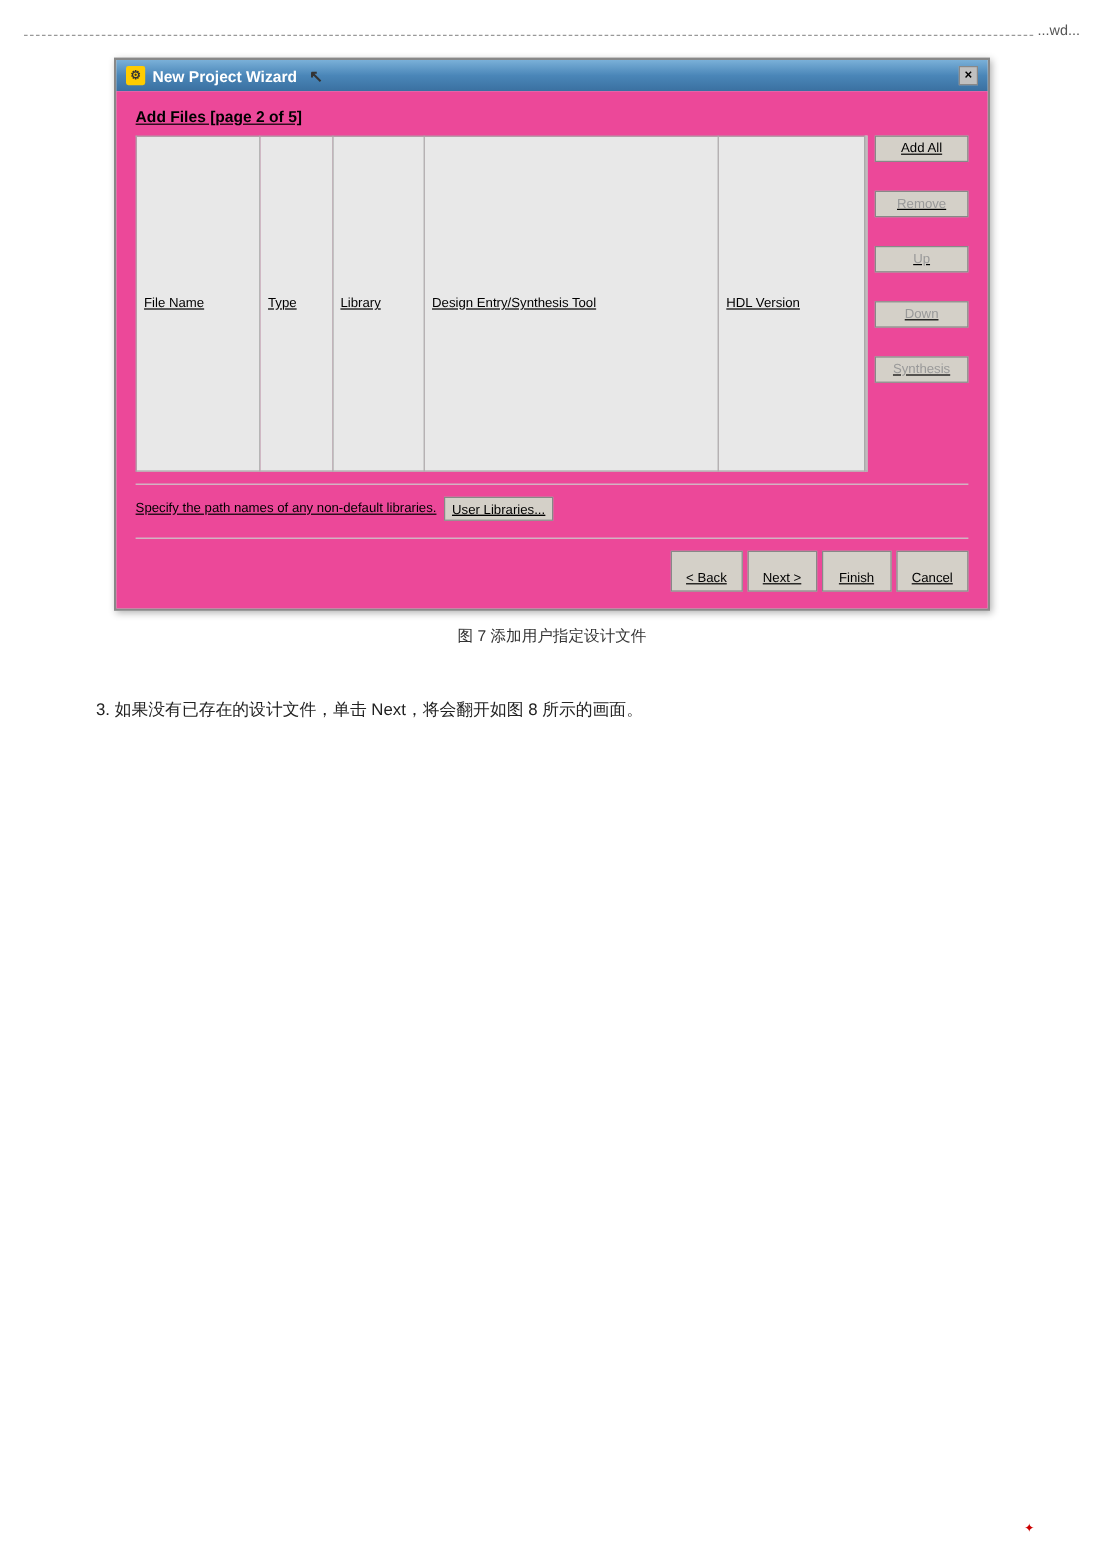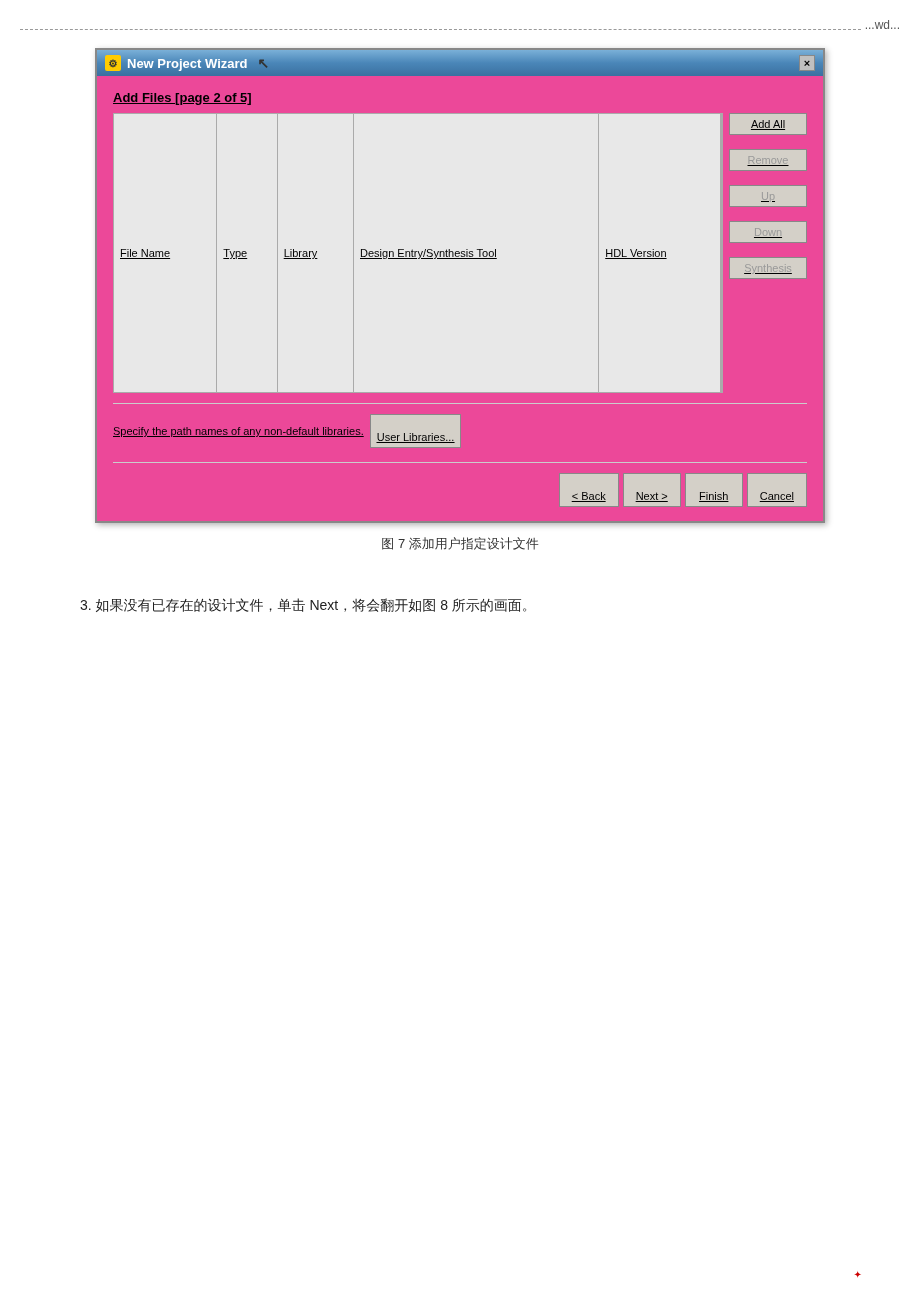--- a/index.html
+++ b/index.html
@@ -176,61 +176,62 @@
       border-top: none;
       background: #fff;
       height: 280px;
       min-height: 280px;
     }
 
     
     .right-buttons {
       display: flex;
       flex-direction: column;
-      gap: 14px;
+      gap: 4px;
       width: 78px;
     }
     .right-btn {
       width: 78px;
       height: 22px;
       border: 1px solid #888;
       background: #d4d0c8;
       font-size: 11px;
       cursor: pointer;
       text-align: center;
       display: flex;
       align-items: center;
       justify-content: center;
       white-space: nowrap;
     }
     .right-btn:disabled,
     .right-btn.disabled {
       color: #999;
       cursor: default;
+      margin-top: 20px;
     }
 
     
     .bottom-section {
       margin-top: 10px;
       border-top: 1px solid #ccc;
       padding-top: 10px;
     }
     .user-libraries-row {
       display: flex;
       align-items: center;
       gap: 6px;
       font-size: 11px;
     }
     .user-lib-btn {
       height: 20px;
       border: 1px solid #888;
       background: #d4d0c8;
       font-size: 11px;
       cursor: pointer;
-      padding: 16px 6px;
+      padding: 4px 6px;
       text-decoration: underline;
     }
 
     
     .nav-row {
       margin-top: 14px;
       border-top: 1px solid #ccc;
       padding-top: 10px;
       display: flex;
       justify-content: flex-end;

